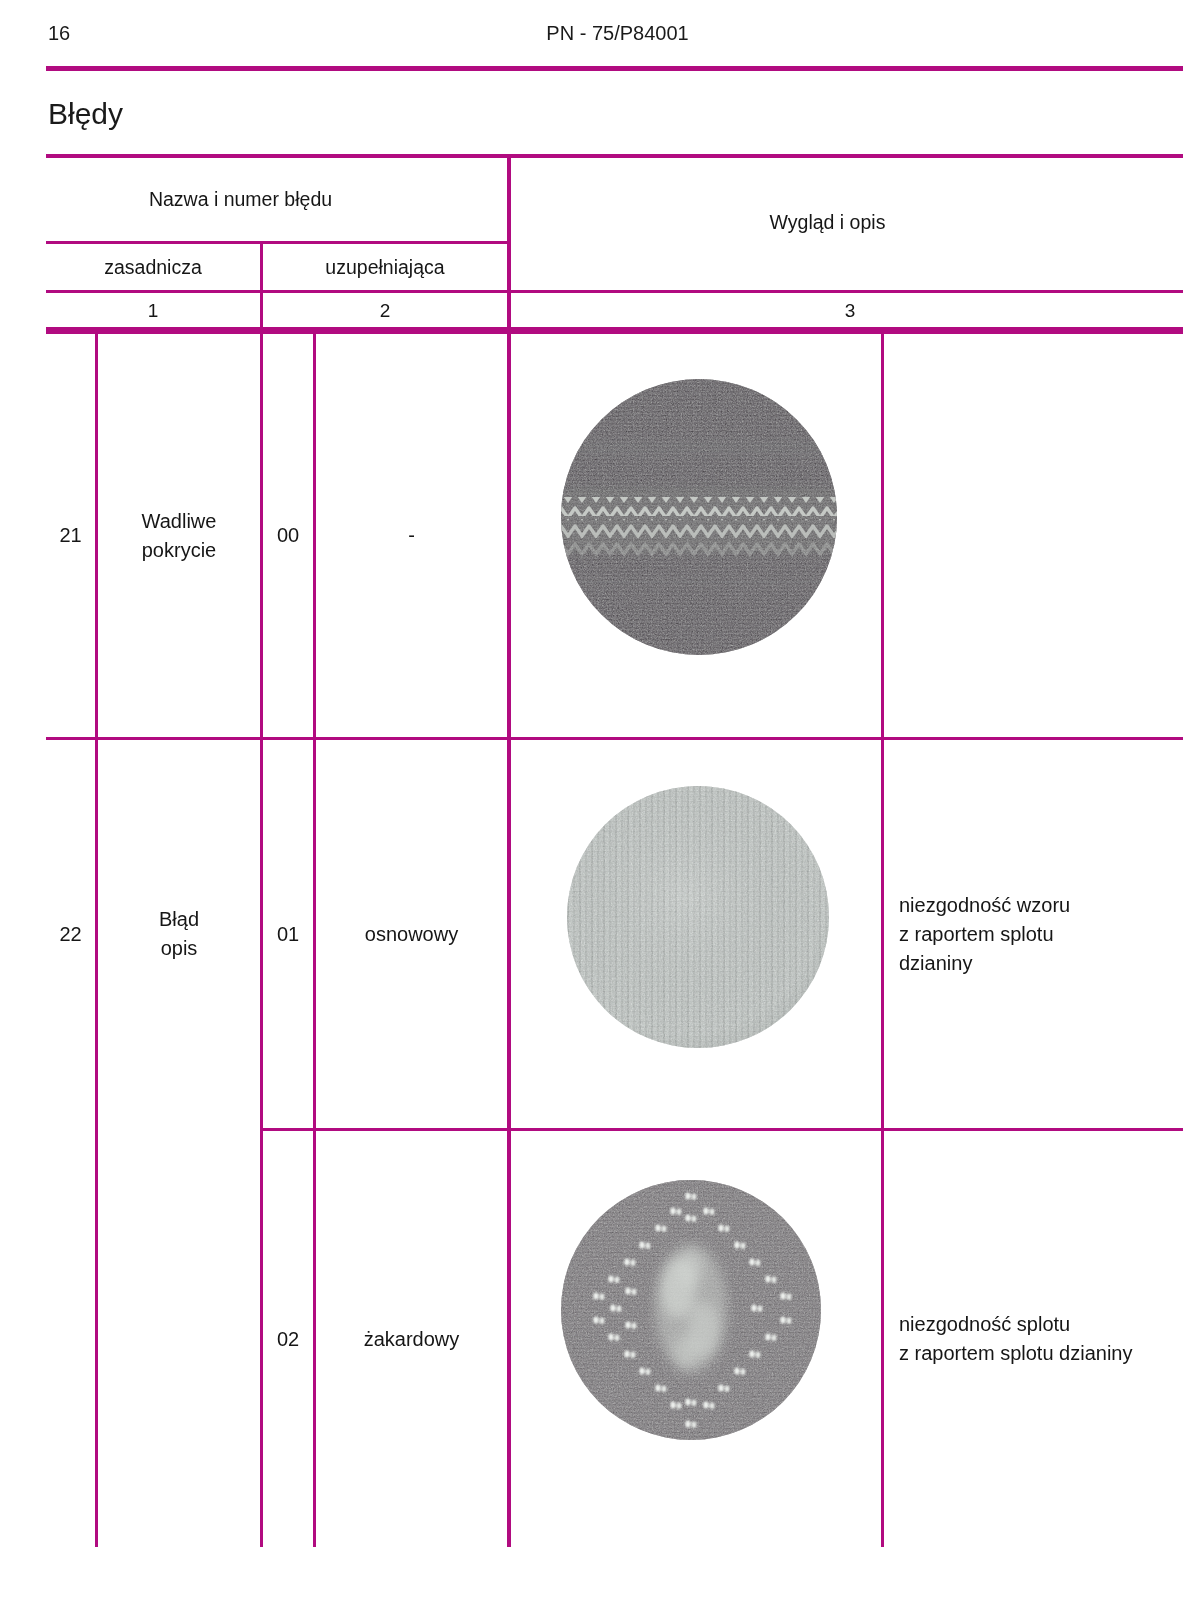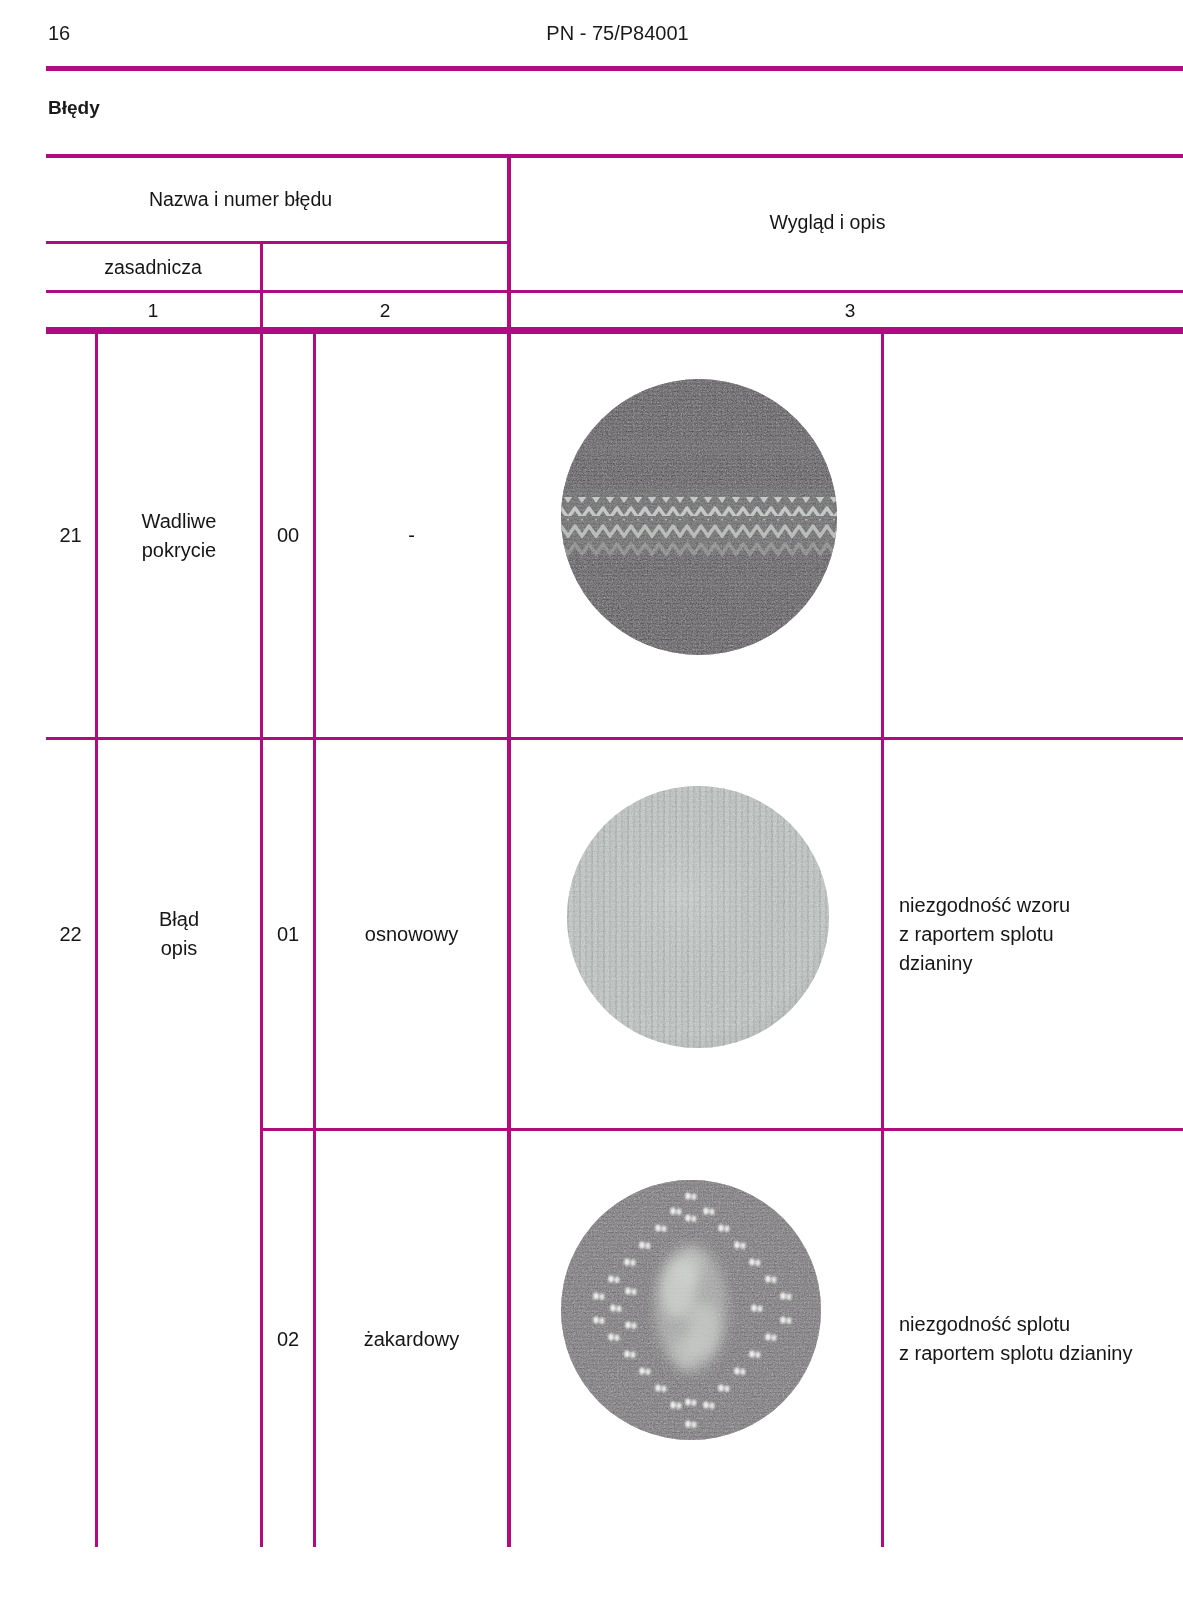--- a/index.html
+++ b/index.html
@@ -14,21 +14,21 @@
   }
   .cell span{display:block;}
   .desc{
     justify-content:flex-start;text-align:left;padding-left:15px;box-sizing:border-box;
   }
   .desc .lines{display:block;}
   .hdr-label{font-size:19.5px;}
   .colnum{font-size:19px;}
   .page-head-num{position:absolute;left:22px;top:22px;font-size:20px;}
   .page-head-std{position:absolute;left:0;top:22px;width:100%;text-align:center;font-size:20px;}
-  .section-title{position:absolute;left:22px;top:97px;font-size:19px;font-weight:bold;}
+  .section-title{position:absolute;left:22px;top:97px;font-size:30px;font-weight:normal;}
   .fabric{position:absolute;}
 </style>
 </head>
 <body>
 
 <div class="page">
 
   <div class="page-head-num">16</div>
   <div class="page-head-std">PN - 75/P84001</div>
   <div class="ln" style="left:20px;top:66px;width:1143px;height:5px;"></div>
@@ -43,20 +43,21 @@
 
   <div class="ln" style="left:481px;top:154px;width:4px;height:1393px;"></div>
   <div class="ln" style="left:234px;top:241px;width:3px;height:1306px;"></div>
   <div class="ln" style="left:69px;top:330px;width:3px;height:1217px;"></div>
   <div class="ln" style="left:287px;top:330px;width:3px;height:1217px;"></div>
   <div class="ln" style="left:855px;top:330px;width:3px;height:1217px;"></div>
 
   <div class="cell hdr-label" style="left:485px;top:154px;width:678px;height:136px;padding-right:45px;box-sizing:border-box;">Wygląd i opis</div>
   <div class="cell hdr-label" style="left:20px;top:158px;width:464px;height:83px;padding-right:75px;box-sizing:border-box;">Nazwa i numer błędu</div>
   <div class="cell hdr-label" style="left:20px;top:244px;width:214px;height:46px;">zasadnicza</div>
+  <div class="cell hdr-label" style="left:237px;top:244px;width:244px;height:46px;">uzupełniająca</div>
   <div class="cell colnum" style="left:20px;top:293px;width:214px;height:34px;">1</div>
   <div class="cell colnum" style="left:237px;top:293px;width:244px;height:34px;">2</div>
   <div class="cell colnum" style="left:485px;top:293px;width:678px;height:34px;">3</div>
 
   <div class="cell" style="left:20px;top:334px;width:49px;height:403px;">21</div>
   <div class="cell" style="left:72px;top:334px;width:162px;height:403px;">
     <div>
       <span>Wadliwe</span>
       <span>pokrycie</span>
     </div>

